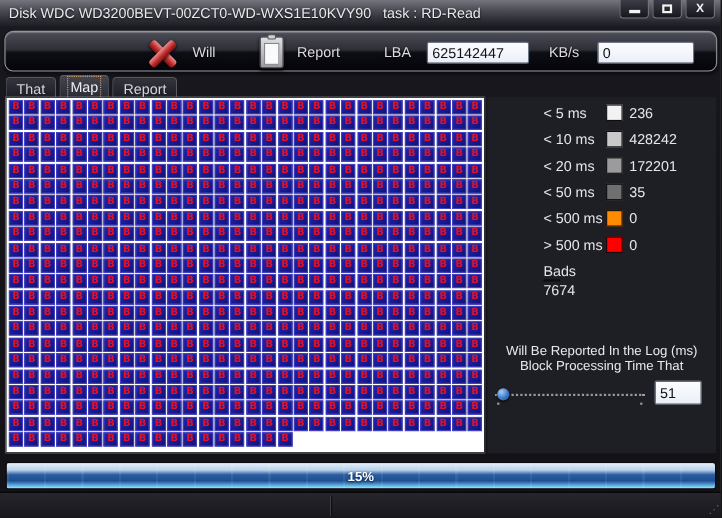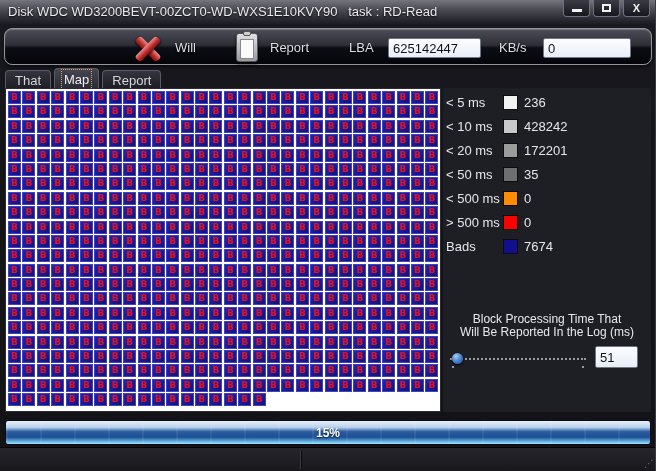--- a/index.html
+++ b/index.html
@@ -95,22 +95,22 @@
   }
   .map-grid { display:grid; grid-template-columns:repeat(30, 13px); grid-auto-rows:13px; gap:1.4px; }
   .cell {
     width:13px; height:13px; text-align:center; line-height:13px;
     font-size:9px; font-weight:bold; cursor:default;
     font-family:"DejaVu Sans","Liberation Sans",sans-serif;
   }
   
   .right-panel { position:absolute; left:443px; top:88px; width:208px; height:324px; background:#1e1e25; }
   .legend { position:absolute; left:3px; top:7px; }
-  .legend-row { display:flex; align-items:flex-start; height:15px; margin-bottom:9px; }
-  .legend-row.gap { margin-top:7px; }
+  .legend-row { display:flex; align-items:flex-start; height:15px; margin-bottom:9px;margin-left:48px; }
+  .legend-row.gap { margin-top:7px;flex-direction:column; }
   .legend-label { width:57px; color:#e6e6ea; font-size:13px; }
   .legend-swatch { width:15px; height:15px; border:1px solid #0c0c10; margin-right:6px; }
   .legend-count { color:#e6e6ea; font-size:13px; }
   .log-caption { position:absolute; left:0; top:225px; width:208px; text-align:center; color:#e8e8ec; font-size:12px; line-height:13px; }
   .slider { position:absolute; left:7px; top:264px; width:136px; height:14px; cursor:pointer; }
   .slider-track { position:absolute; left:0; top:6px; width:136px; border-top:2px dotted #9a9aa2; }
   .slider-thumb {
     position:absolute; left:2px; top:1px; width:11px; height:11px; border-radius:50%;
     background:radial-gradient(circle at 35% 30%, #a9cdf2 0%, #3d7ac9 55%, #1b4a96 100%);
     box-shadow:0 1px 2px #000; cursor:pointer;
@@ -876,22 +876,22 @@
           <span class="legend-swatch" style="background: rgb(254, 0, 0);"></span>
           <span class="legend-count">0</span>
         </div>
         <div class="legend-row gap">
           <span class="legend-label">Bads</span>
           <span class="legend-swatch" style="background: rgb(16, 16, 142);"></span>
           <span class="legend-count">7674</span>
         </div>
       </div>
     <div class="log-caption">
+      <div>Will Be Reported In the Log (ms)</div>
       <div>Block Processing Time That</div>
-      <div>Will Be Reported In the Log (ms)</div>
     </div>
     <div class="slider">
       <span class="slider-track"></span>
       <span class="slider-thumb"></span>
       <span class="slider-end left"></span>
       <span class="slider-end right"></span>
     </div>
     <input class="log-input" value="51" style="">
   </div>
 

